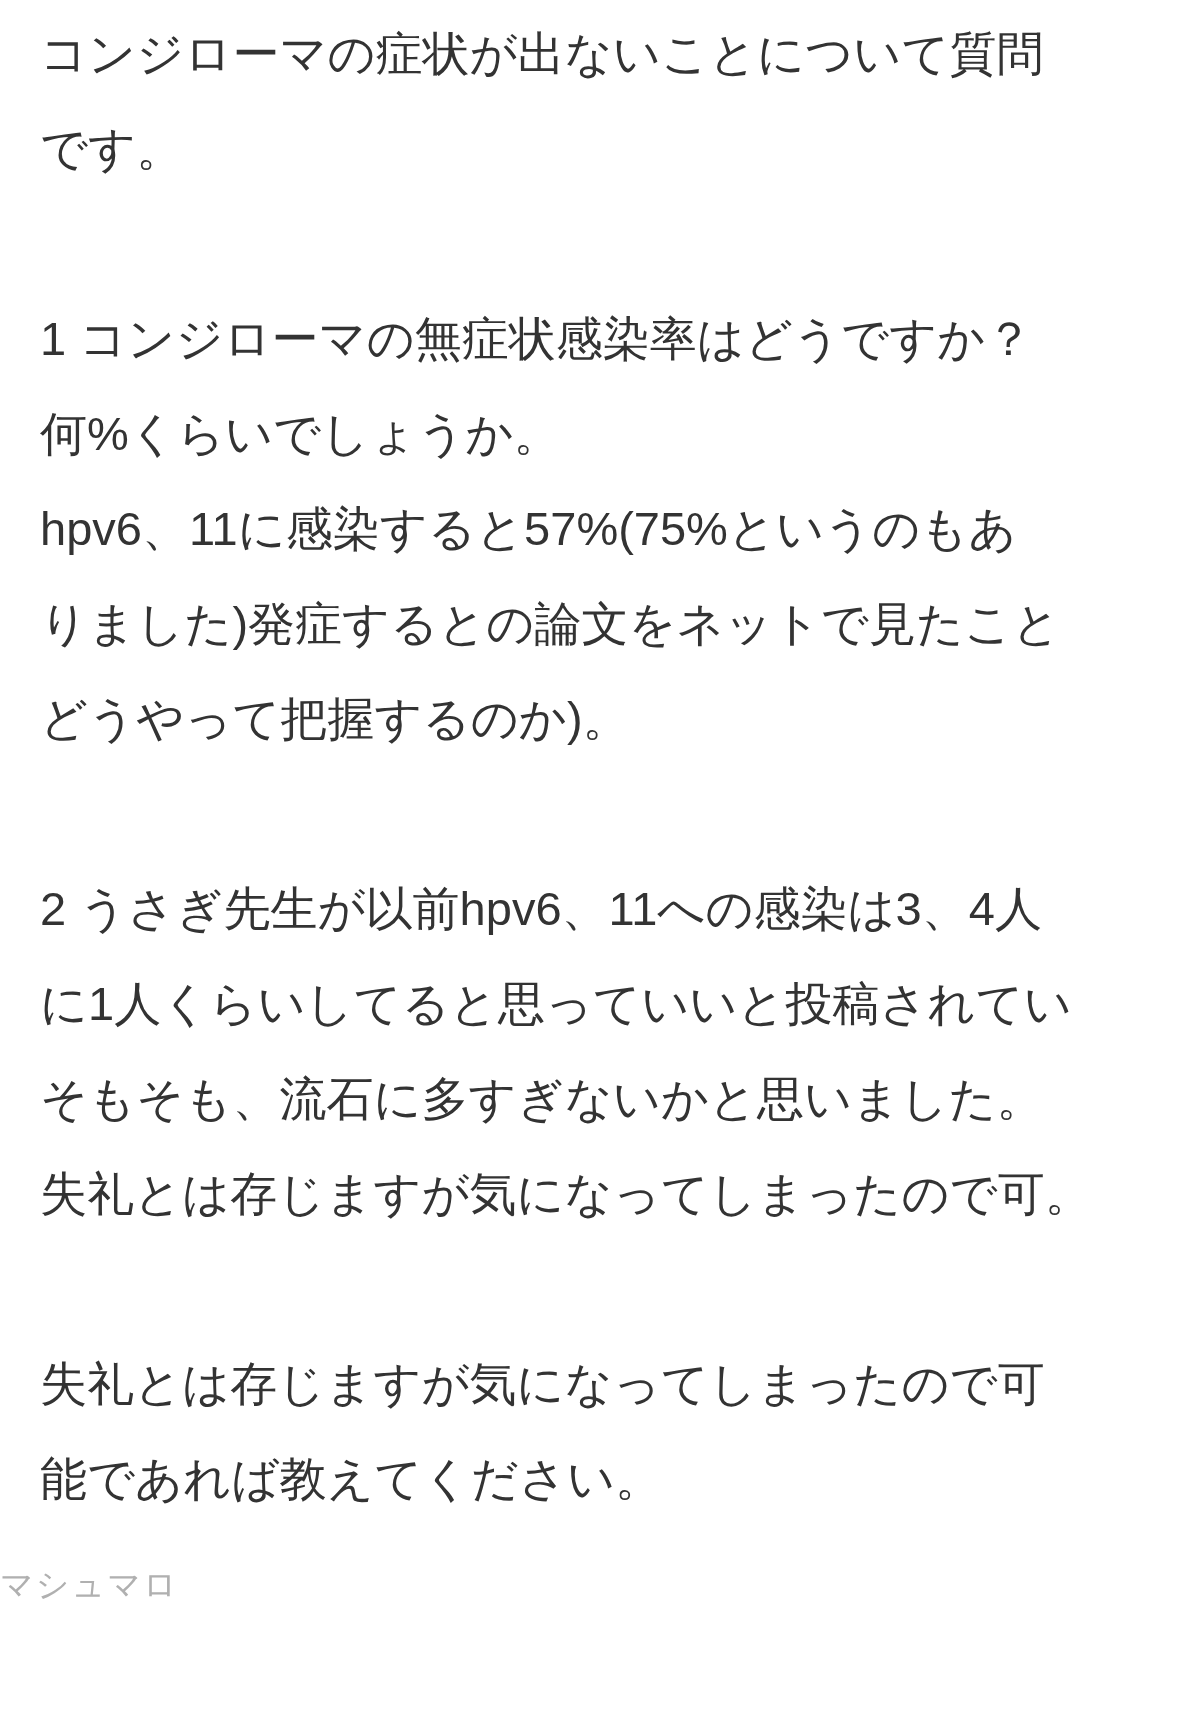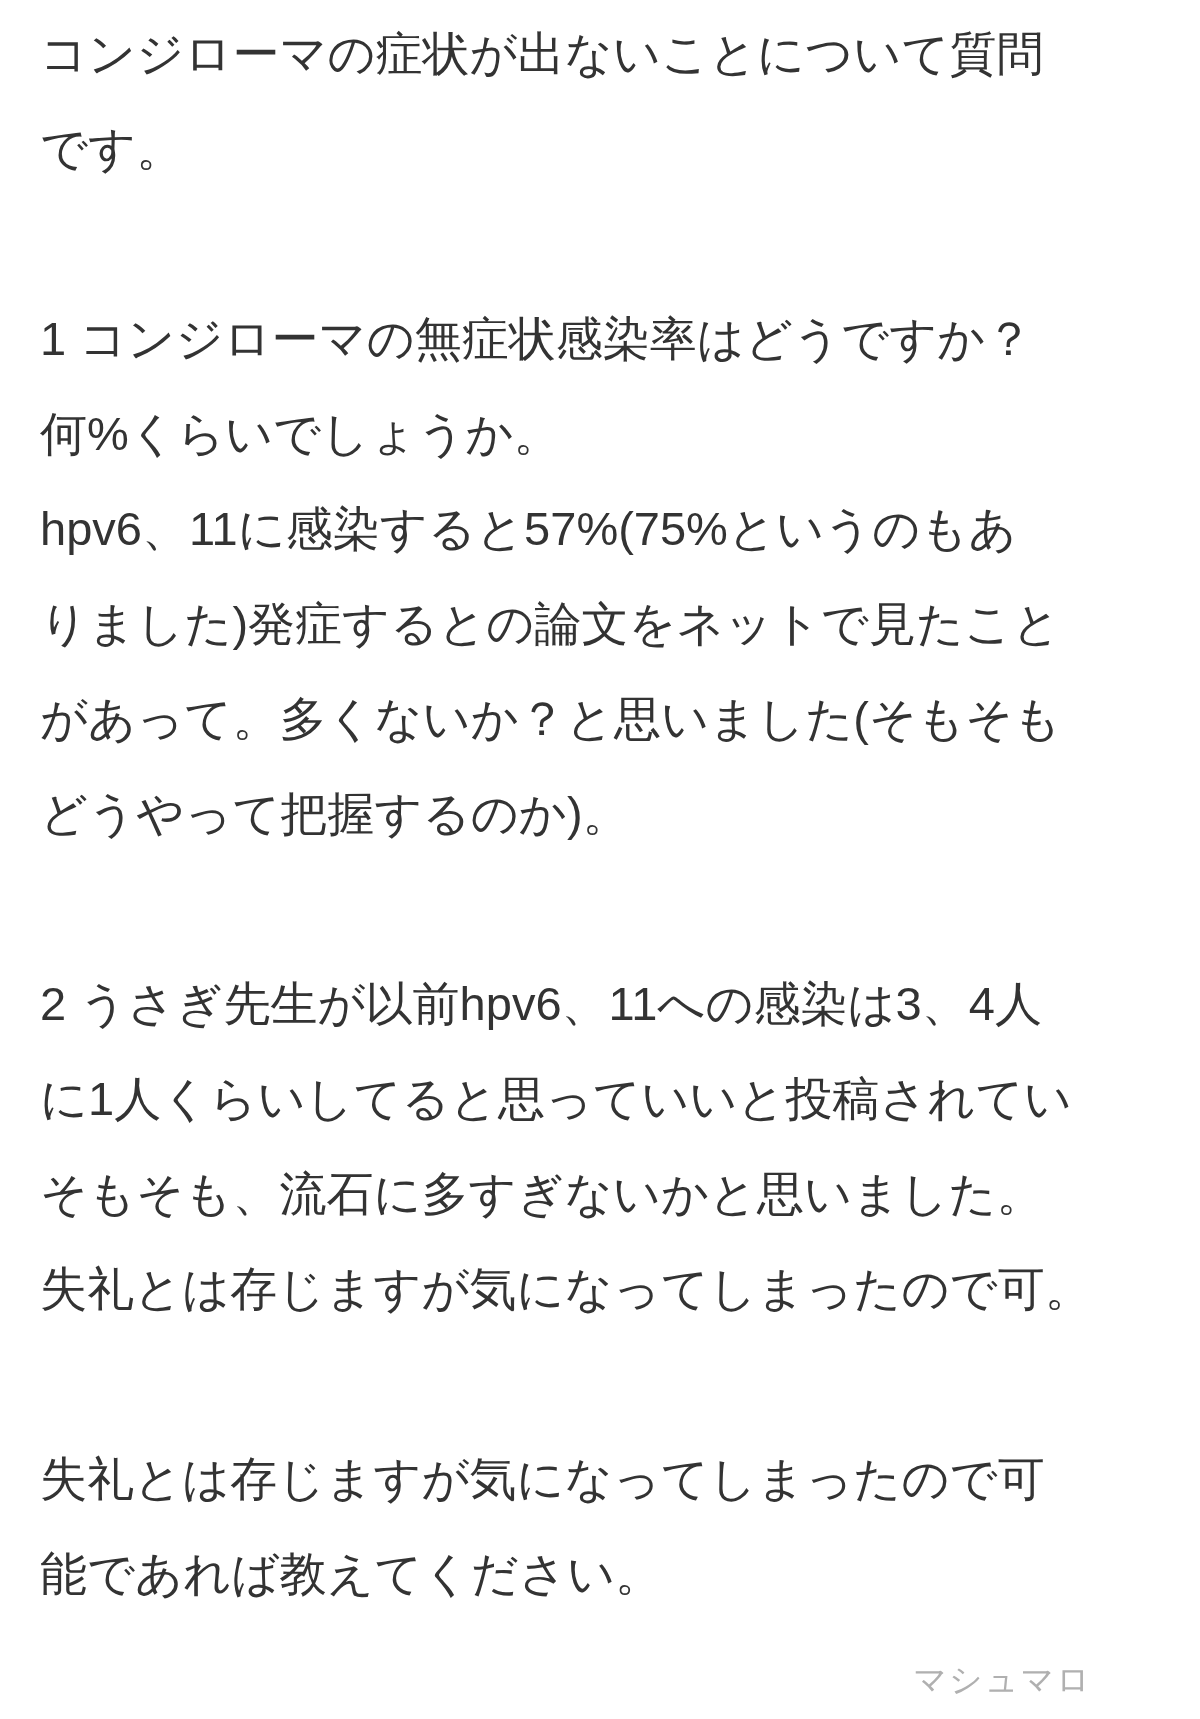--- a/index.html
+++ b/index.html
@@ -24,21 +24,21 @@
   .line {
     font-size: 47px;
     line-height: 95px;
     height: 95px;
     white-space: nowrap;
     color: #333333;
     letter-spacing: 0;
   }
   .footer {
     margin-top: 39px;
-    text-align: right;
+    text-align: left;
   }
   .footer-brand {
     display: inline-block;
     font-size: 33px;
     line-height: 40px;
     color: #b0b0b0;
     letter-spacing: 2px;
   }
 </style>
 </head>
@@ -50,21 +50,20 @@
     <div class="para">
       <div class="line">コンジローマの症状が出ないことについて質問</div>
       <div class="line">です。</div>
     </div>
 
     <div class="para">
       <div class="line">1 コンジローマの無症状感染率はどうですか？</div>
       <div class="line">何%くらいでしょうか。</div>
       <div class="line">hpv6、11に感染すると57%(75%というのもあ</div>
       <div class="line">りました)発症するとの論文をネットで見たこと</div>
-      <div class="line">があって。多くないか？と思いました(そもそも</div>
       <div class="line">どうやって把握するのか)。</div>
     </div>
 
     <div class="para">
       <div class="line">2 うさぎ先生が以前hpv6、11への感染は3、4人</div>
       <div class="line">に1人くらいしてると思っていいと投稿されてい</div>
       <div class="line">そもそも、流石に多すぎないかと思いました。</div>
       <div class="line">失礼とは存じますが気になってしまったので可。</div>
     </div>
 

